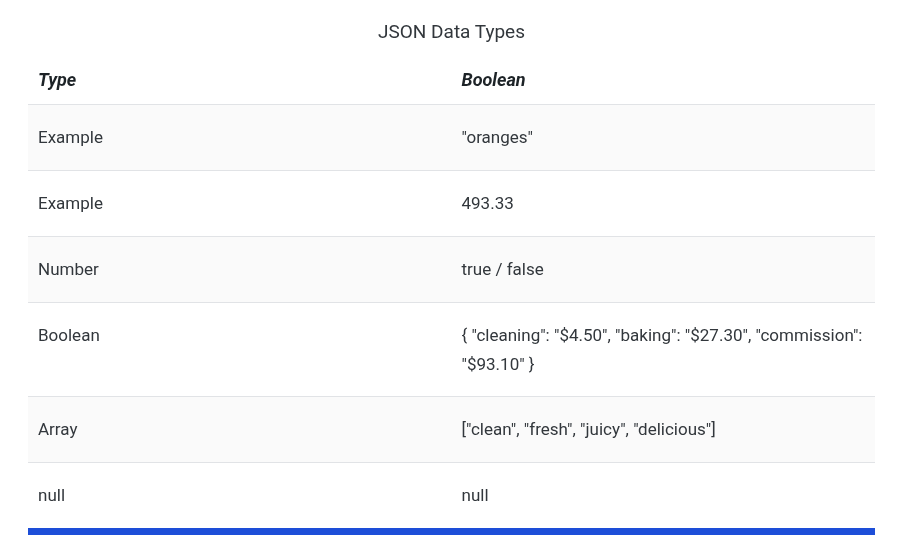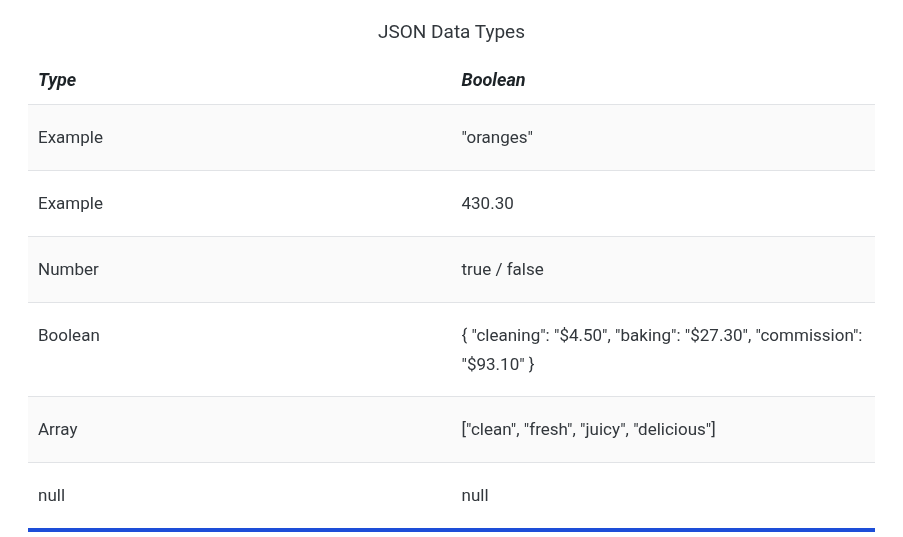--- a/index.html
+++ b/index.html
@@ -37,21 +37,21 @@
       font-size: 17px;
       color: #32373c;
       padding: 18px 10px;
       vertical-align: top;
       line-height: 1.7;
     }
     tbody tr {
       border-top: 1px solid #e1e3e6;
     }
     tbody tr:last-child {
-      border-bottom: 4px solid #1d4ed8;
+      border-bottom: 7px solid #1d4ed8;
     }
     tbody tr:nth-child(odd) {
       background: #fafafa;
     }
     .col-type {
       width: 50%;
     }
     .col-example {
       width: 50%;
     }
@@ -68,21 +68,21 @@
       <th class="col-example">Boolean</th>
     </tr>
   </thead>
   <tbody>
     <tr>
       <td>Example</td>
       <td>"oranges"</td>
     </tr>
     <tr>
       <td>Example</td>
-      <td>430.30</td>
+      <td>493.33</td>
     </tr>
     <tr>
       <td>Number</td>
       <td>true / false</td>
     </tr>
     <tr>
       <td>Boolean</td>
       <td>{ "cleaning": "$4.50", "baking": "$27.30", "commission": "$93.10" }</td>
     </tr>
     <tr>

